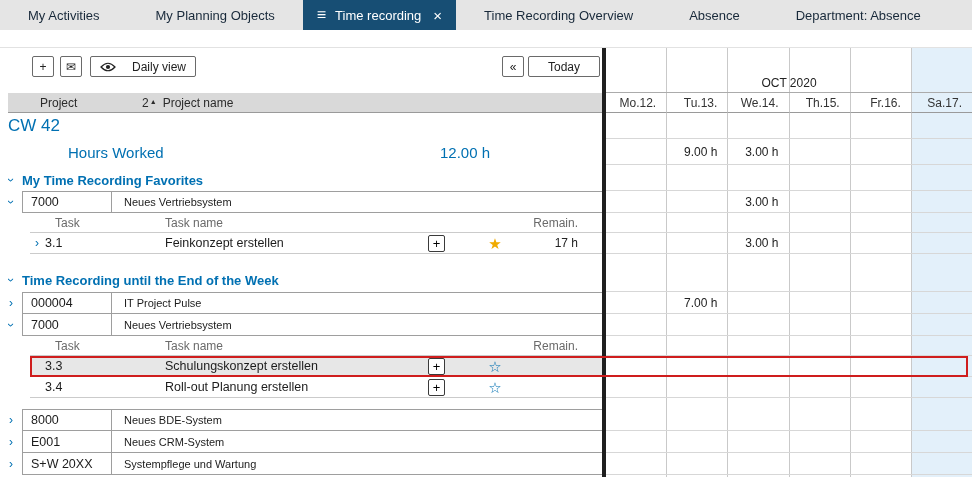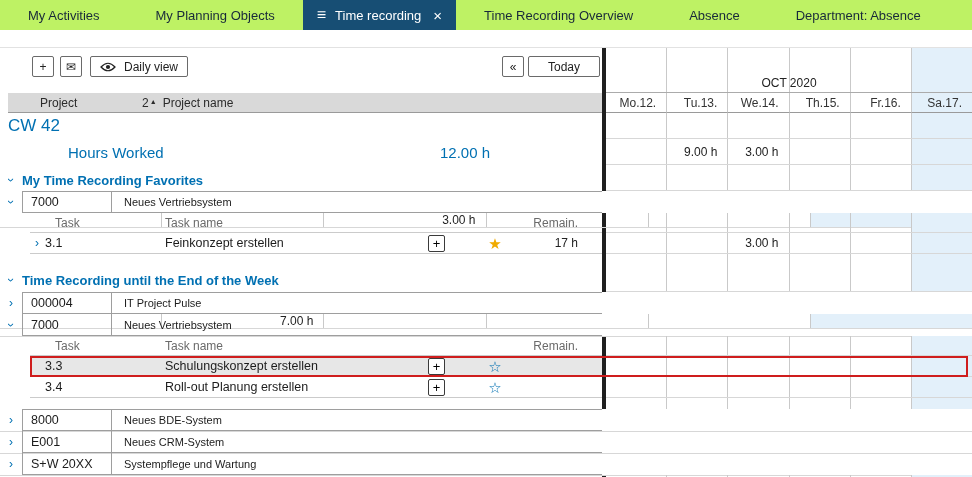--- a/index.html
+++ b/index.html
@@ -1,21 +1,21 @@
 <!DOCTYPE html>
 <html><head>
 <meta charset="utf-8">
 <style>
   html,body{margin:0;padding:0;background:#fff;}
   .app{width:972px;height:477px;overflow:hidden;position:relative;
        font-family:"Liberation Sans",sans-serif;color:#1c1c1c;background:#fff;}
   *{box-sizing:border-box;}
 
   
-  .tabbar{height:30px;display:flex;align-items:stretch;background:#bef264;}
+  .tabbar{height:30px;display:flex;align-items:stretch;background:#e5e5e5;}
   .tab{display:flex;align-items:center;padding:0 28px;font-size:13px;color:#18293a;white-space:nowrap;cursor:pointer;}
   .tab.active{background:#174e74;color:#fff;padding:0 14px;gap:9px;}
   .menu-ic{font-size:16px;line-height:1;}
   .close-ic{font-size:15px;line-height:1;margin-left:3px;}
   .topstrip{height:18px;border-bottom:1px solid #e2e2e2;}
 
   
   .row{display:flex;width:100%;}
   .left{width:602px;flex:none;position:relative;}
   .vdiv{width:4px;flex:none;background:#1f1f1f;}
@@ -28,21 +28,21 @@
   .cal-cell.weekend{background:#e3f0fa;}
   .cal-cell.day-label{color:#333;}
 
   
   .band-toolbar{height:45px;}
   .toolbar{display:flex;align-items:flex-start;padding-top:8px;padding-left:32px;height:100%;}
   .tb-btn{height:21px;border:1px solid #6a6a6a;background:#fff;border-radius:2px;
           font-family:"Liberation Sans",sans-serif;font-size:12px;color:#222;
           display:flex;align-items:center;justify-content:center;padding:0 4px;cursor:pointer;}
   .tb-btn.sq{width:22px;}
-  .tb-btn.dv{margin-left:8px;padding:0 9px;gap:8px;}
+  .tb-btn.dv{margin-left:8px;padding:0 9px;gap:16px;}
   .tb-btn.today{width:72px;margin-right:2px;}
   .tb-sp{flex:1;}
   .tb-gap{width:6px;flex:none;}
   .month-band .month-label{position:absolute;bottom:2px;left:0;right:0;text-align:center;
             font-size:12px;color:#222;z-index:2;}
   .cal-bg{position:absolute;left:0;top:0;right:0;bottom:0;display:flex;}
 
   
   .band-dayheader{height:20px;}
   .gh-bg{margin-left:8px;height:100%;background:#d9d9d9;display:flex;align-items:center;
@@ -62,21 +62,21 @@
   .hours-left{display:flex;align-items:center;padding-left:68px;font-size:15px;color:#0070b2;}
   .hours-total{position:absolute;left:440px;top:0;bottom:0;display:flex;align-items:center;
                font-size:15px;color:#0070b2;}
   .r-sect{height:22px;}
   .r-sect.tall{height:24px;}
   .sect-left{display:flex;align-items:center;font-size:13px;font-weight:600;color:#0070b2;}
   .chev{display:inline-block;color:#0070b2;font-size:12px;line-height:1;font-weight:400;}
   .chev.down{transform:rotate(90deg);}
   .sect-chev{width:22px;padding-left:9px;flex:none;display:flex;align-items:center;}
 
-  .r-proj{height:22px;flex-direction:column;}
+  .r-proj{height:22px;}
   .proj-left{display:flex;height:100%;}
   .proj-chev{width:22px;flex:none;display:flex;align-items:center;padding-left:9px;}
   .proj-box{flex:1;display:flex;height:100%;border-bottom:1px solid #9e9e9e;}
   .bt .proj-box{border-top:1px solid #9e9e9e;}
   .pid{width:90px;flex:none;display:flex;align-items:center;padding-left:8px;
        border-left:1px solid #9e9e9e;border-right:1px solid #9e9e9e;font-size:12.5px;}
   .pname{flex:1;display:flex;align-items:center;padding-left:12px;font-size:11px;}
 
   .r-th{height:20px;}
   .th-left{margin-left:30px;height:100%;display:flex;align-items:center;padding-left:25px;

